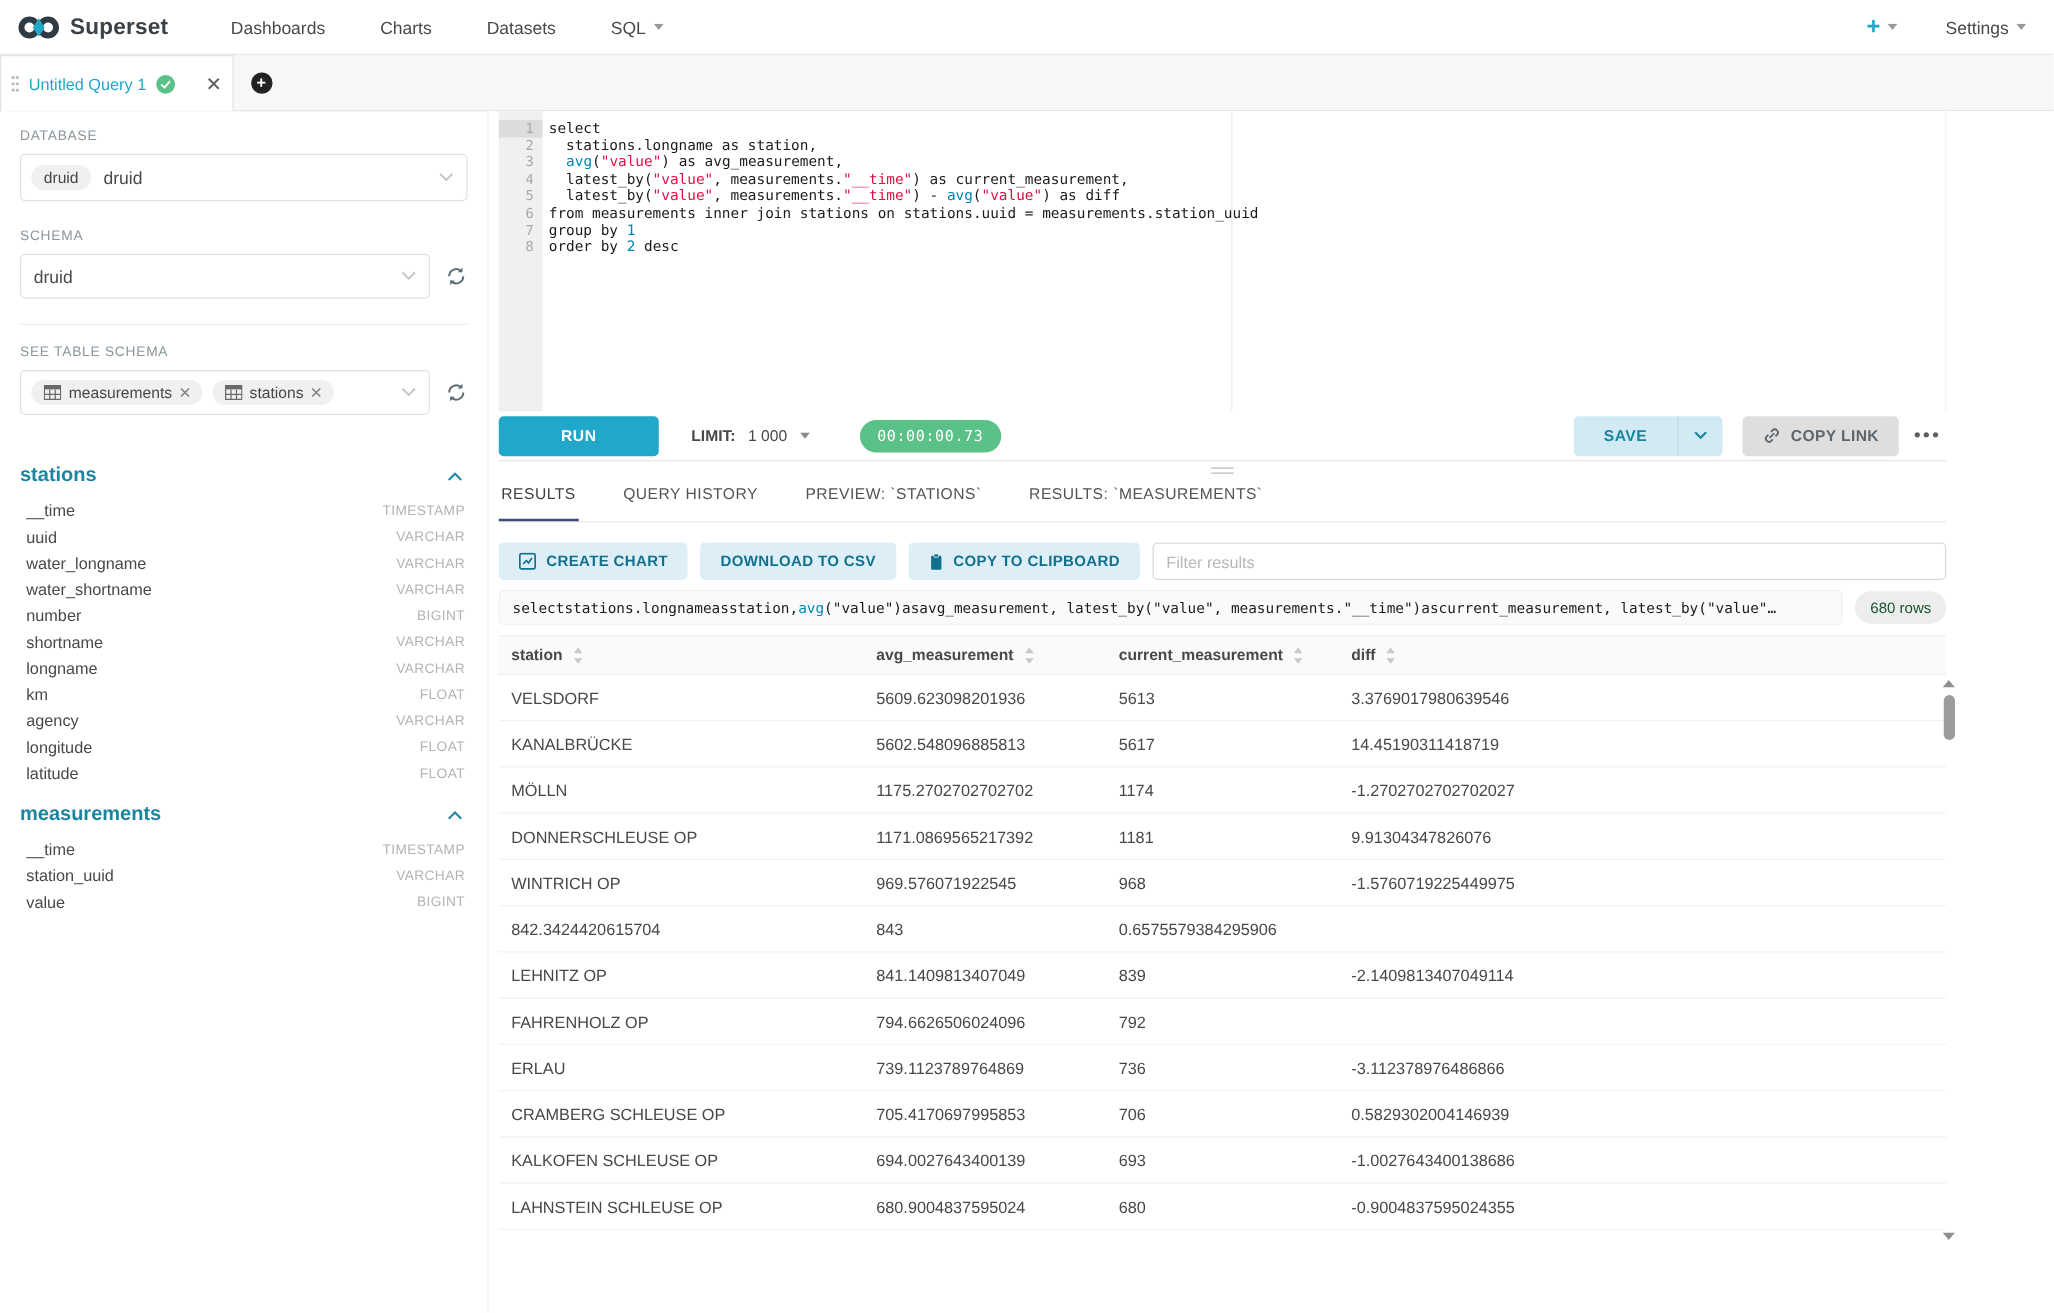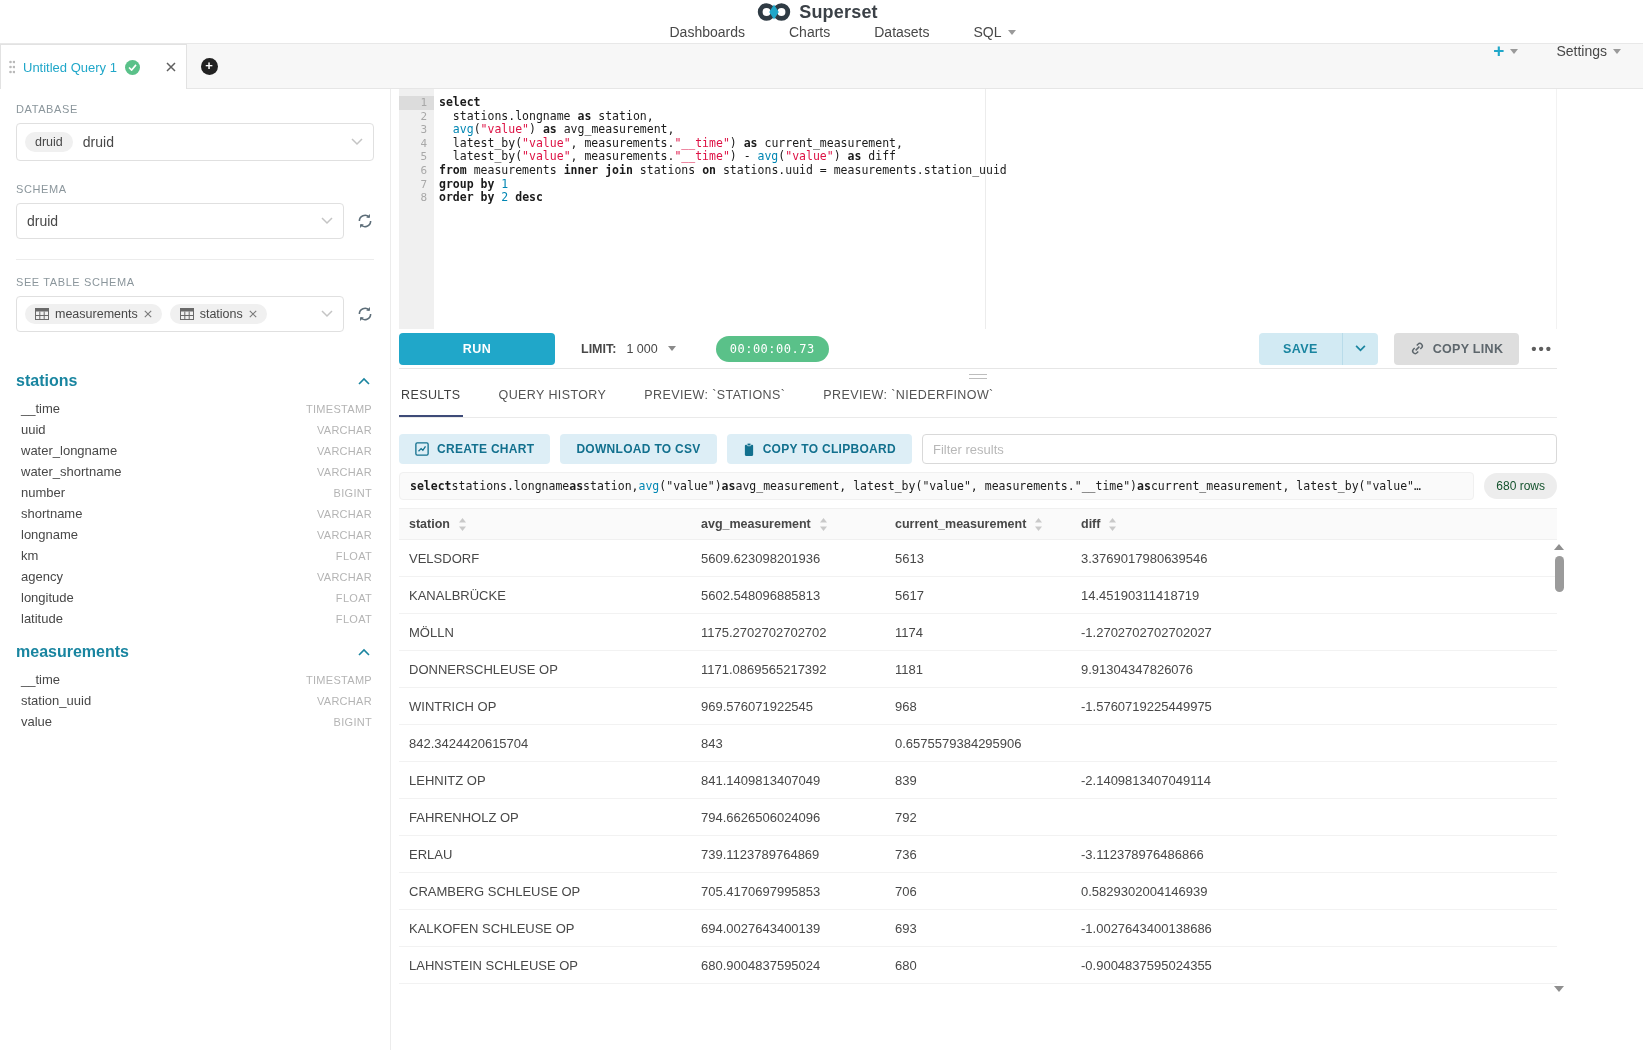--- a/index.html
+++ b/index.html
@@ -1,21 +1,21 @@
 <!DOCTYPE html>
 <html><head>
 <meta charset="utf-8">
 <style>
   * { margin:0; padding:0; box-sizing:border-box; }
   html,body { width:1643px; height:1050px; overflow:hidden; background:#fff;
     font-family:"Liberation Sans", sans-serif; color:#484848; }
 
   
   .topnav { height:44px; display:flex; align-items:center; padding:0 22px 0 14px;
-    border-bottom:1px solid #e8e8e8; background:#fff;flex-direction:column; }
+    border-bottom:1px solid #e8e8e8; background:#fff; }
   .brand { display:flex; align-items:center; gap:8px; }
   .brand-name { font-size:18px; font-weight:bold; color:#3b4147; letter-spacing:.2px; }
   .nav-items { display:flex; align-items:center; gap:44px; margin-left:50px; }
   .nav-item { font-size:14px; color:#484848; display:flex; align-items:center; gap:6px; cursor:pointer; }
   .nav-right { margin-left:auto; display:flex; align-items:center; gap:38px; }
   .plus-btn { color:#20a7c9; font-size:19px; font-weight:bold; display:flex; align-items:center; gap:6px; }
   .settings-btn { font-size:14px; display:flex; align-items:center; gap:6px; }
   .icn { display:inline-flex; align-items:center; }
 
   
@@ -63,26 +63,26 @@
   
   .editor { height:240px; display:flex; border-right:1px solid #f2f2f2; }
   .gutter { width:35px; background:#f0f0f0; padding-top:7px; flex:none; }
   .gline { font-family:"DejaVu Sans Mono", monospace; font-size:11px; color:#a8a8a8;
     text-align:right; padding-right:7px; height:13.6px; line-height:13.6px; }
   .gline.active { background:#dcdcdc; }
   .code { flex:1; position:relative; padding:7px 0 0 5px; overflow:hidden; }
   .print-margin { position:absolute; left:551px; top:0; bottom:0; border-left:1px solid #ececec; }
   .cline { font-family:"DejaVu Sans Mono", monospace; font-size:11.5px; height:13.6px;
     line-height:13.6px; white-space:pre; position:relative; }
-  .tk-pl { color:#1b1b1b; } .tk-kw { color:#1b1b1b; font-weight:bold; }
+  .tk-pl { color:#1b1b1b; } .tk-kw { color:#1b1b1b; font-weight:normal; }
   .tk-fn { color:#0086b3; } .tk-str { color:#dd1144; } .tk-num { color:#0086b3; }
 
   
   .toolbar { height:40px; display:flex; align-items:center; border-bottom:1px solid #e6e6e6; }
-  .run-btn { width:156px; height:32px; background:#20a7c9; color:#fff; font-weight:bold;
+  .run-btn { width:128px; height:32px; background:#20a7c9; color:#fff; font-weight:bold;
     font-size:12.5px; letter-spacing:.5px; border:none; border-radius:4px; cursor:pointer; }
   .limit { margin-left:26px; font-size:12.5px; display:flex; align-items:center; gap:10px; color:#484848; }
   .limit b { font-weight:bold; }
   .timer { margin-left:40px; background:#5ac189; color:#fff; border-radius:15px; padding:6px 14px;
     font-family:"DejaVu Sans Mono", monospace; font-size:12px; letter-spacing:.5px; }
   .tb-spacer { flex:1; }
   .save-split { display:flex; height:32px; border-radius:4px; overflow:hidden; background:#d2eaf3; cursor:pointer; }
   .save-main { padding:0 24px; display:flex; align-items:center; color:#1a85a0; font-weight:bold;
     font-size:12.5px; letter-spacing:.4px; }
   .save-caret { width:36px; display:flex; align-items:center; justify-content:center; border-left:1px solid #b9dcea; }
@@ -452,21 +452,21 @@
       </div>
 
       <div class="splitter">
         <div class="grip"></div>
       </div>
 
       <div class="stabs">
           <div class="stab active">RESULTS</div>
           <div class="stab">QUERY HISTORY</div>
           <div class="stab">PREVIEW: `STATIONS`</div>
-          <div class="stab">PREVIEW: `NIEDERFINOW`</div>
+          <div class="stab">RESULTS: `MEASUREMENTS`</div>
         </div>
 
       <div class="actions">
         <button class="act-btn">
             <span class="icn">
               <svg width="14" height="14" viewBox="0 0 16 16" fill="none" stroke="#12708e" stroke-width="1.5">
                 <rect x="1" y="1" width="14" height="14" rx="1.5"></rect>
                 <path d="M4 10.5l3-3 2 2 3-4.5"></path>
               </svg>
             </span>

